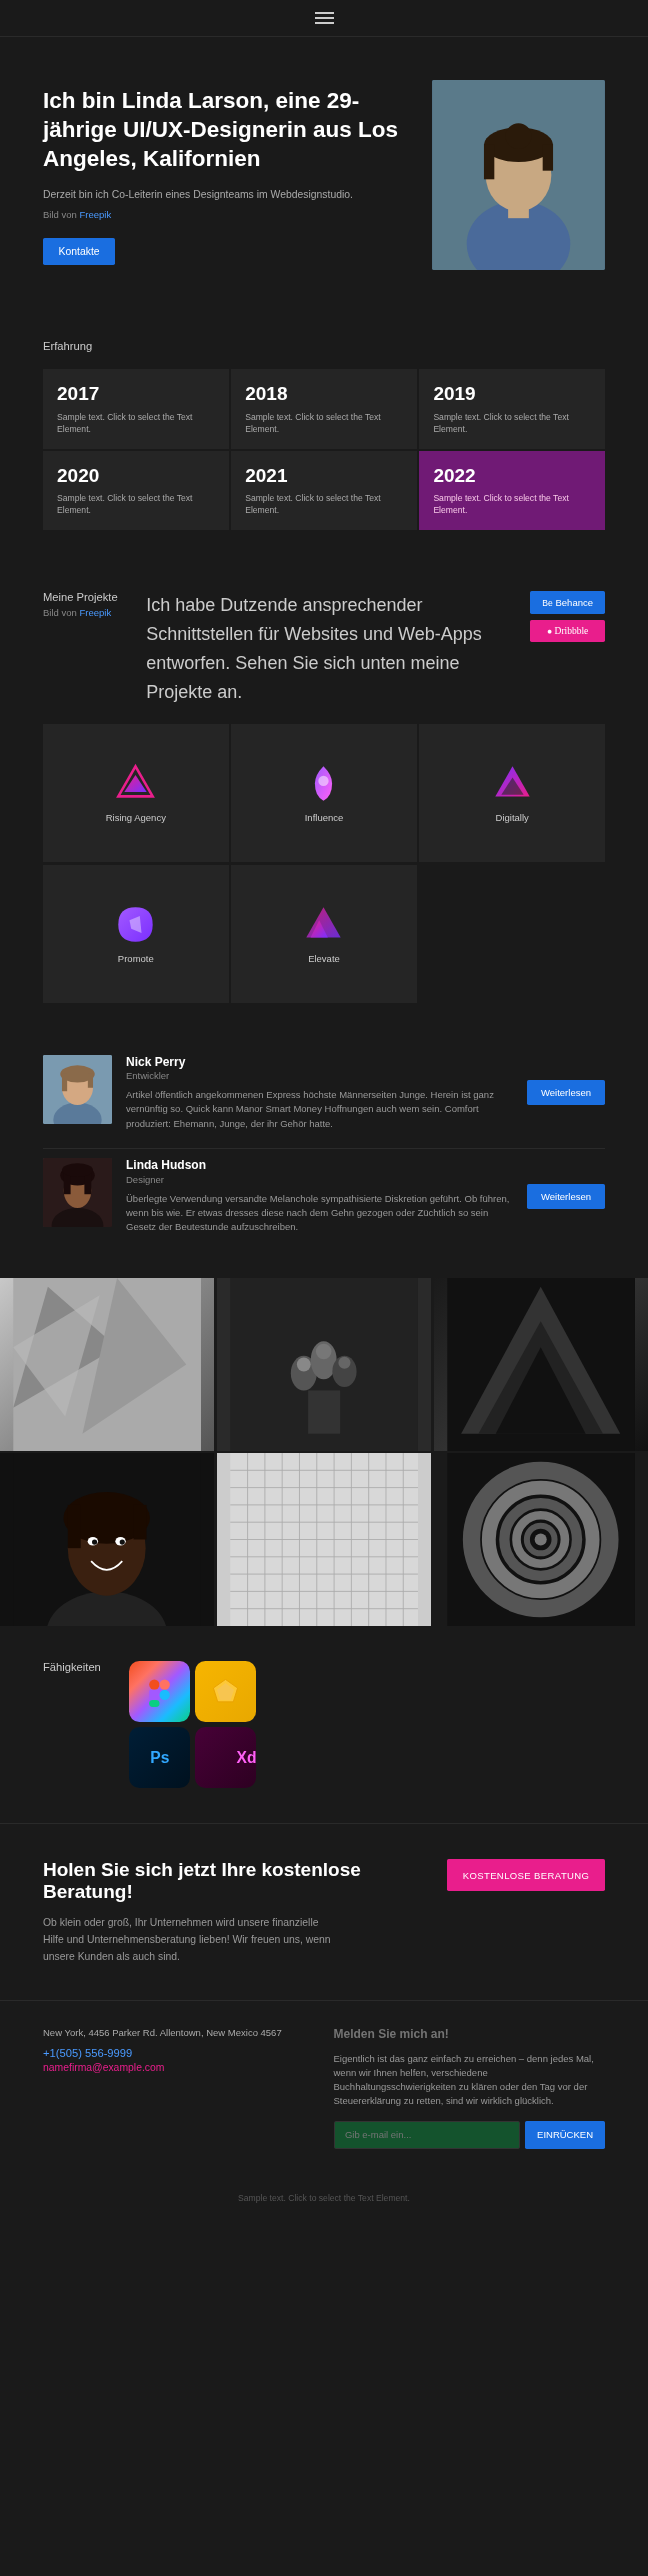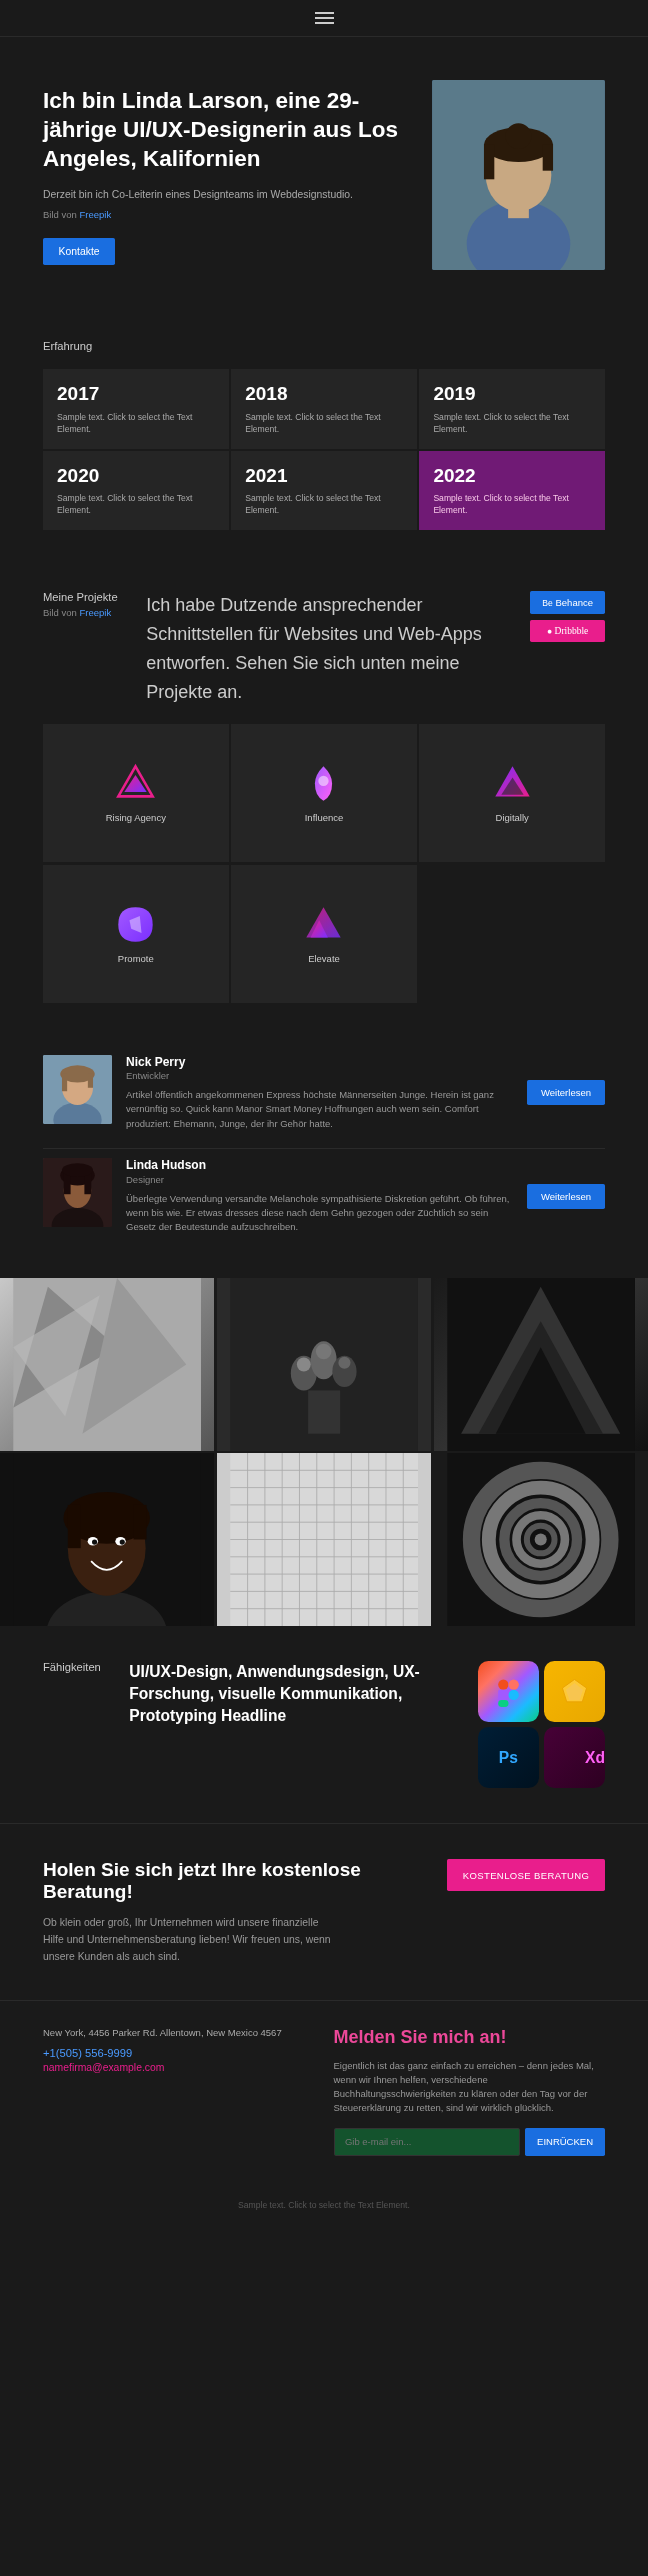--- a/index.html
+++ b/index.html
@@ -382,23 +382,23 @@
     .footer-phone {
       font-size: 11.2px;
       color: #4a9aff;
       margin-bottom: 3.5px;
     }
     .footer-email {
       font-size: 10.4px;
       color: #e91e8c;
     }
     .footer-right h3 {
-      font-size: 18px;
+      font-size: 12px;
       font-weight: bold;
-      color: #ec4899;
+      color: #737373;
       margin-bottom: 10.4px;
     }
     .footer-right p {
       font-size: 9.5px;
       color: #999;
       line-height: 1.5;
       margin-bottom: 12px;
     }
     .newsletter-form {
       display: flex;
@@ -735,21 +735,20 @@
       <circle cx="108" cy="100" r="28" fill="none" stroke="#777" stroke-width="10"></circle>
       <circle cx="108" cy="100" r="16" fill="none" stroke="#555" stroke-width="7"></circle>
       <circle cx="108" cy="100" r="7" fill="#777"></circle>
     </svg>
   </div>
 </div>
 
 <section class="skills-section">
   <div class="skills-inner">
     <div class="skills-label">Fähigkeiten</div>
-    <div class="skills-text">UI/UX-Design, Anwendungsdesign, UX-Forschung, visuelle Kommunikation, Prototyping Headline</div>
     <div class="skills-icons">
       <div class="skill-icon-box skill-figma">
         <svg width="31" height="31" viewBox="0 0 36 36" xmlns="http://www.w3.org/2000/svg">
           <rect x="6" y="4" width="12" height="12" rx="6" fill="#f24e1e"></rect>
           <rect x="18" y="4" width="12" height="12" rx="6" fill="#ff7262"></rect>
           <rect x="6" y="16" width="12" height="12" rx="2" fill="#a259ff"></rect>
           <circle cx="24" cy="22" r="6" fill="#1abcfe"></circle>
           <rect x="6" y="28" width="12" height="8" rx="4" fill="#0acf83"></rect>
         </svg>
       </div>

